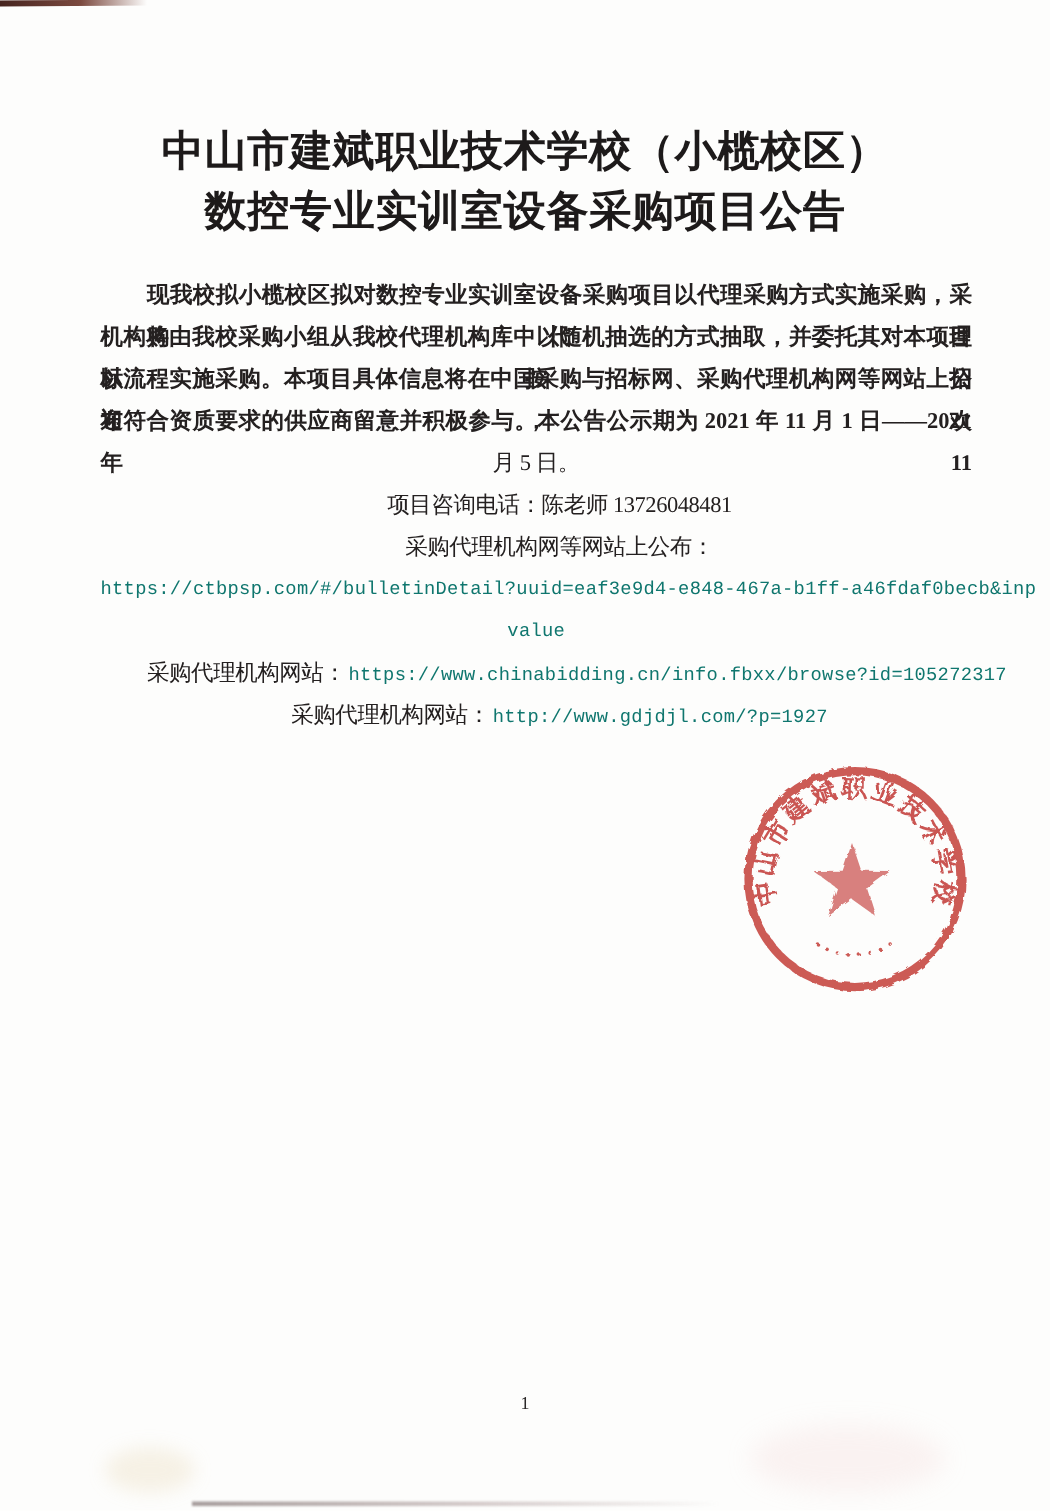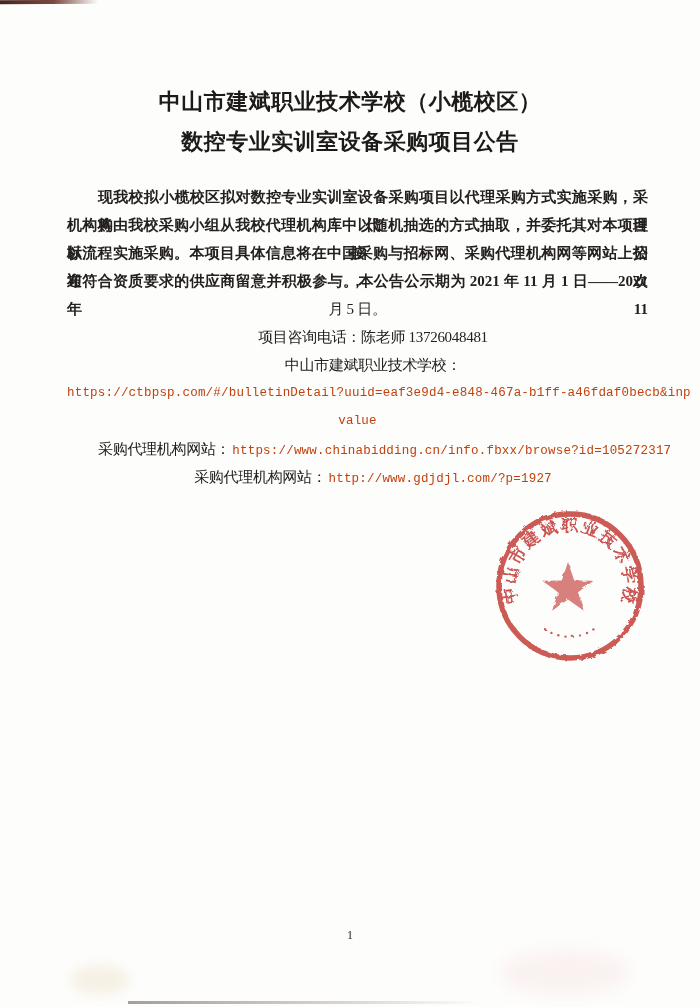--- a/index.html
+++ b/index.html
@@ -29,33 +29,33 @@
     background:rgba(214,190,130,.18);filter:blur(6px);
   }
   .scan-smudge-b{
     position:absolute;left:500px;top:950px;width:130px;height:45px;border-radius:50%;
     background:rgba(235,185,185,.16);filter:blur(8px);
   }
 
   
   .titles{position:absolute;left:0;top:82px;width:700px;text-align:center;}
   .title-line{
-    font-size:22px;font-weight:700;line-height:40px;
+    font-size:28px;font-weight:700;line-height:40px;
     letter-spacing:0.5px;color:#1d1a1a;white-space:nowrap;
   }
 
   
   .doc-lines{position:absolute;left:67px;top:183px;width:581px;}
   .line{height:28px;line-height:28px;white-space:nowrap;text-align:center;}
   .cjk{font-size:15px;letter-spacing:-0.3px;color:#242020;}
   .line.indent{padding-left:31px;}
   .line.justify{white-space:normal;text-align:justify;text-align-last:justify;letter-spacing:0;font-weight:bold;}
   .mono,.mono-inline{
     font-family:"Liberation Mono", monospace;
-    font-size:12.5px;letter-spacing:0.2px;color:#c2410c;
+    font-size:12.5px;letter-spacing:0.2px;color:#0f766e;
   }
   .line.mono{line-height:28px;}
   .mono-inline{margin-left:2px;}
 
   
   .signature{position:absolute;right:59px;top:553px;text-align:right;}
   .sig-name{font-size:15.5px;line-height:28px;white-space:nowrap;letter-spacing:-0.3px;color:#242020;}
   .sig-date{font-size:15.5px;line-height:28px;white-space:nowrap;text-align:center;color:#242020;}
 
   
@@ -82,21 +82,21 @@
     <div class="title-line">数控专业实训室设备采购项目公告</div>
   </div>
 
   <div class="doc-lines" id="doc-lines">
       <div class="line cjk indent justify">现我校拟小榄校区拟对数控专业实训室设备采购项目以代理采购方式实施采购，采购代理</div>
       <div class="line cjk justify">机构将由我校采购小组从我校代理机构库中以随机抽选的方式抽取，并委托其对本项目以按招</div>
       <div class="line cjk justify">标流程实施采购。本项目具体信息将在中国采购与招标网、采购代理机构网等网站上公布，欢</div>
       <div class="line cjk justify">迎符合资质要求的供应商留意并积极参与。本公告公示期为 2021 年 11 月 1 日——2021 年 11</div>
       <div class="line cjk">月 5 日。</div>
       <div class="line cjk indent">项目咨询电话：陈老师 13726048481</div>
-      <div class="line cjk indent">中山市建斌职业技术学校：</div>
+      <div class="line cjk indent">采购代理机构网等网站上公布：</div>
       <div class="line mono">https://ctbpsp.com/#/bulletinDetail?uuid=eaf3e9d4-e848-467a-b1ff-a46fdaf0becb&amp;inp</div>
       <div class="line mono">value</div>
       <div class="line cjk indent"><span class="cjk">采购代理机构网站：</span><span class="mono-inline">https://www.chinabidding.cn/info.fbxx/browse?id=105272317</span></div>
       <div class="line cjk indent"><span class="cjk">采购代理机构网站：</span><span class="mono-inline">http://www.gdjdjl.com/?p=1927</span></div>
     </div>
 
 
   <svg class="stamp" viewBox="0 0 170 170" xmlns="http://www.w3.org/2000/svg">
     <defs>
       <filter id="rough" x="-10%" y="-10%" width="120%" height="120%">

